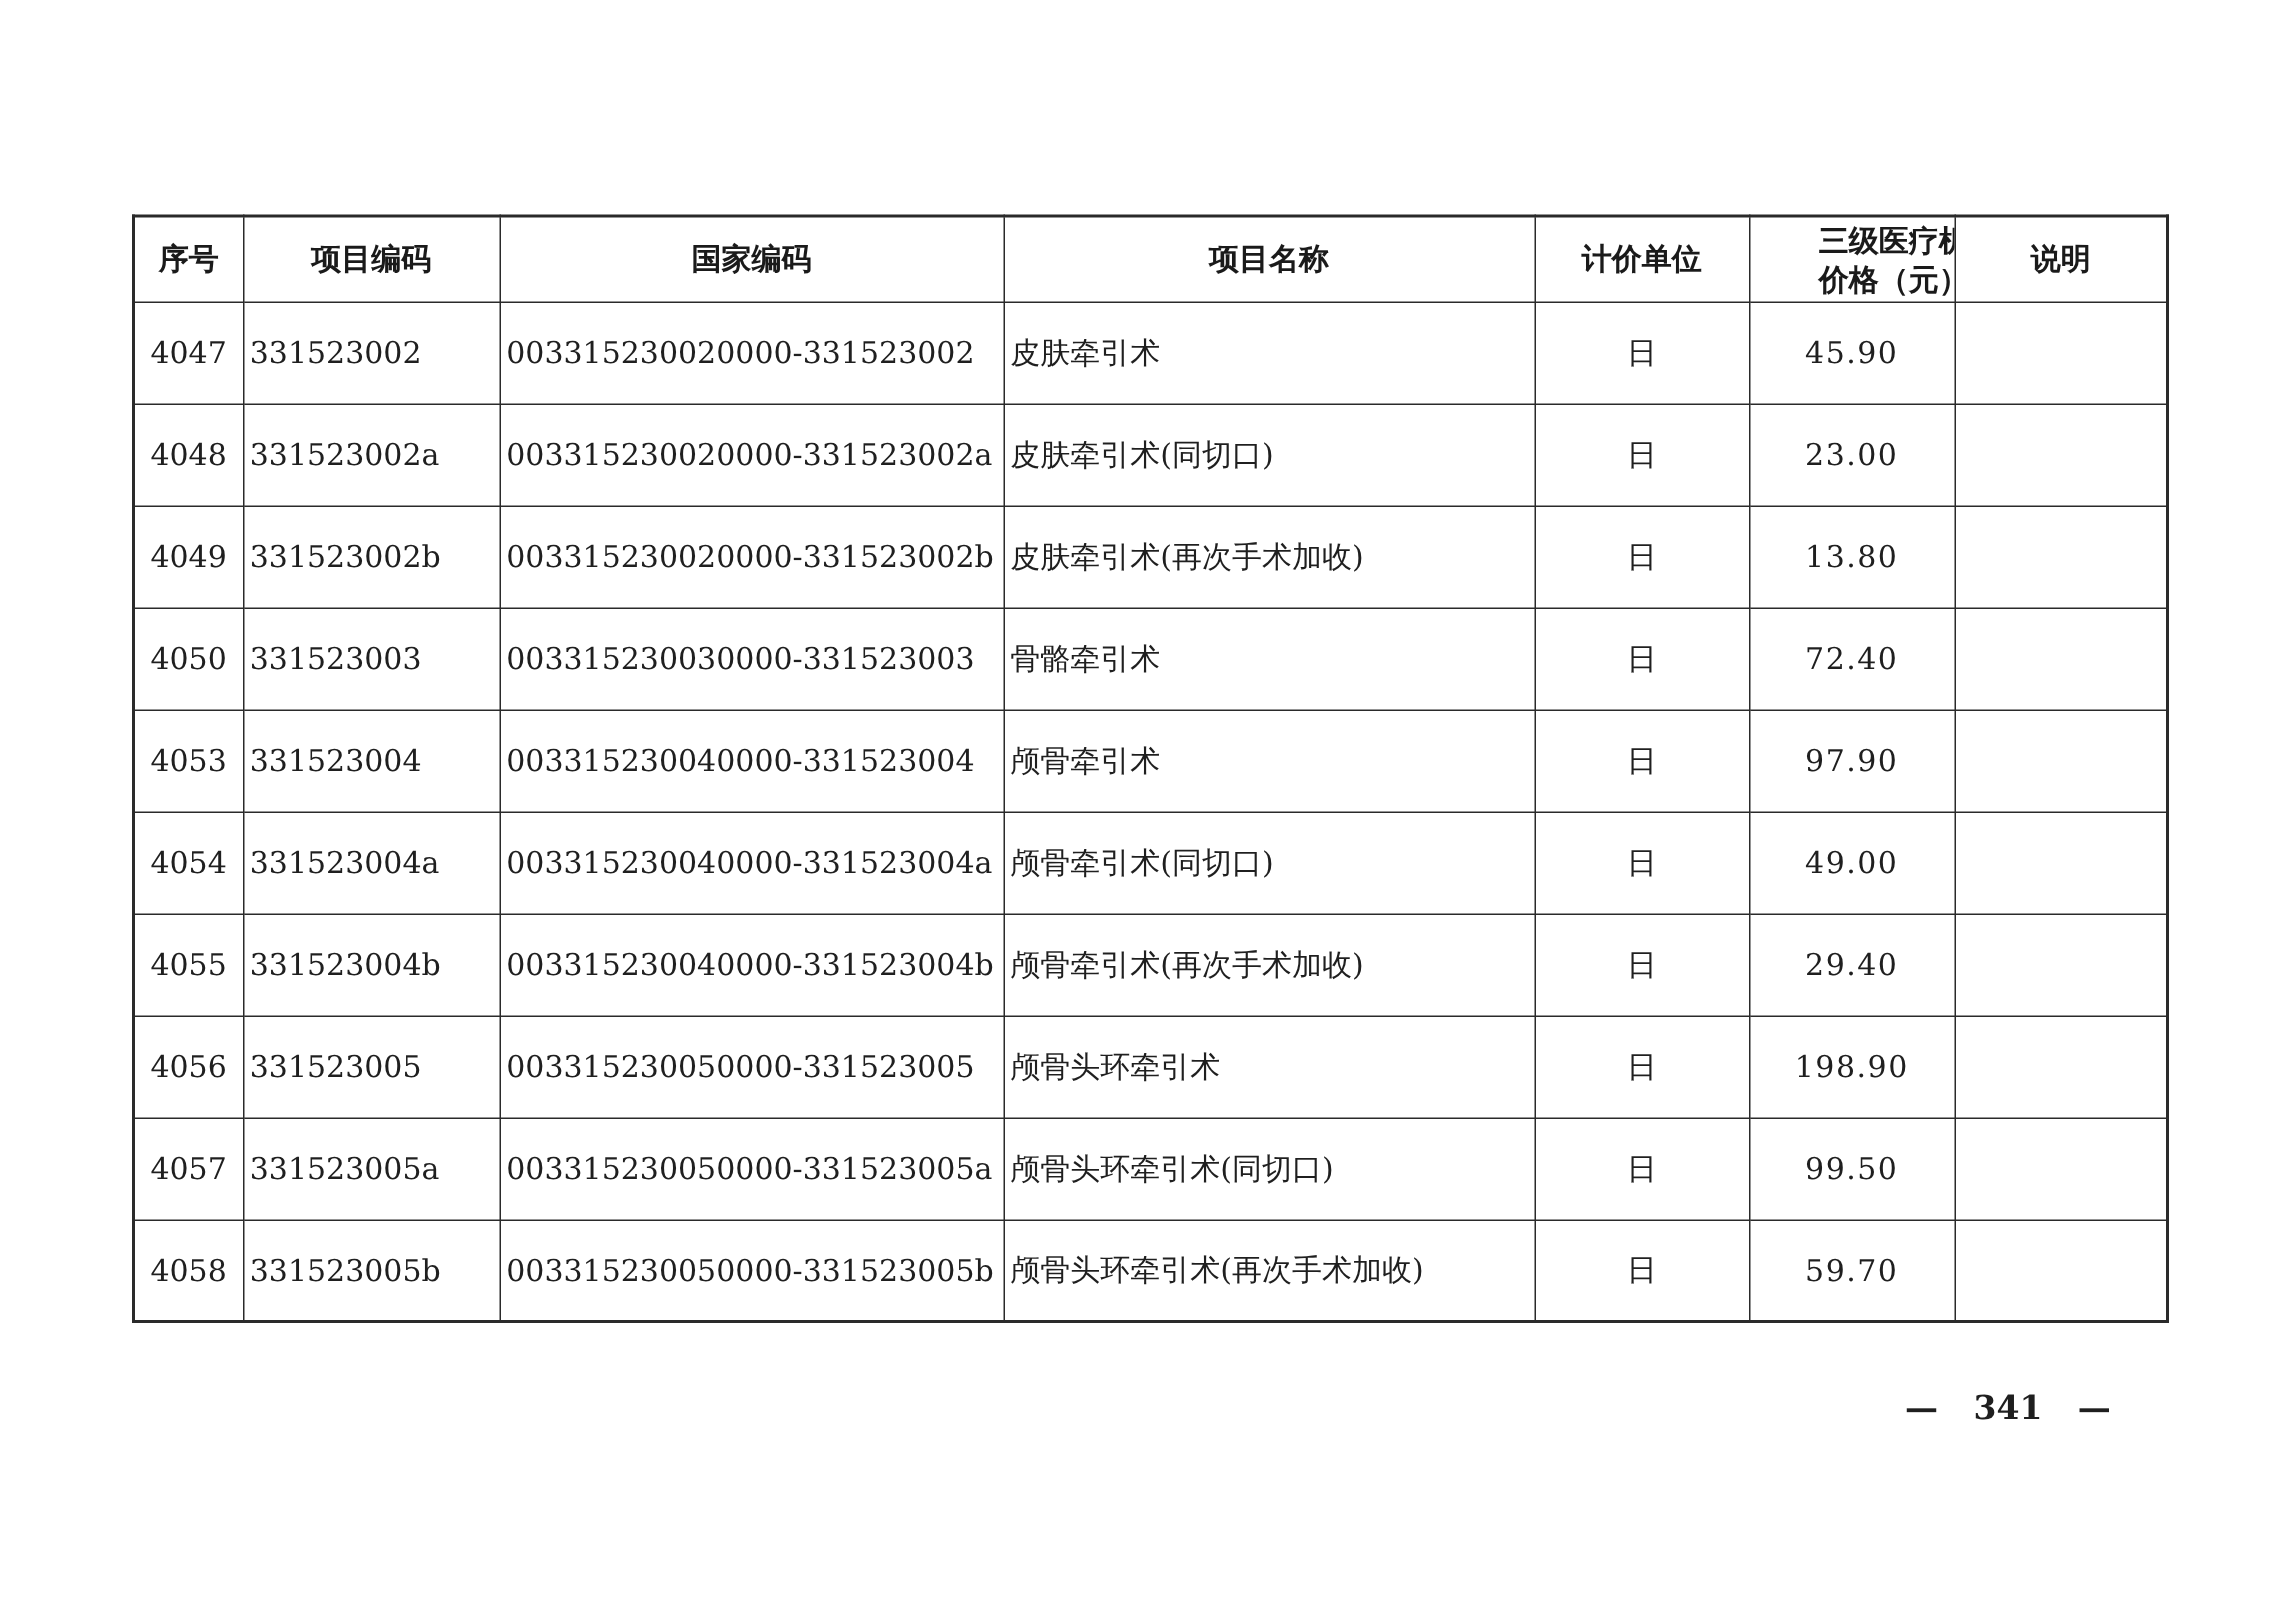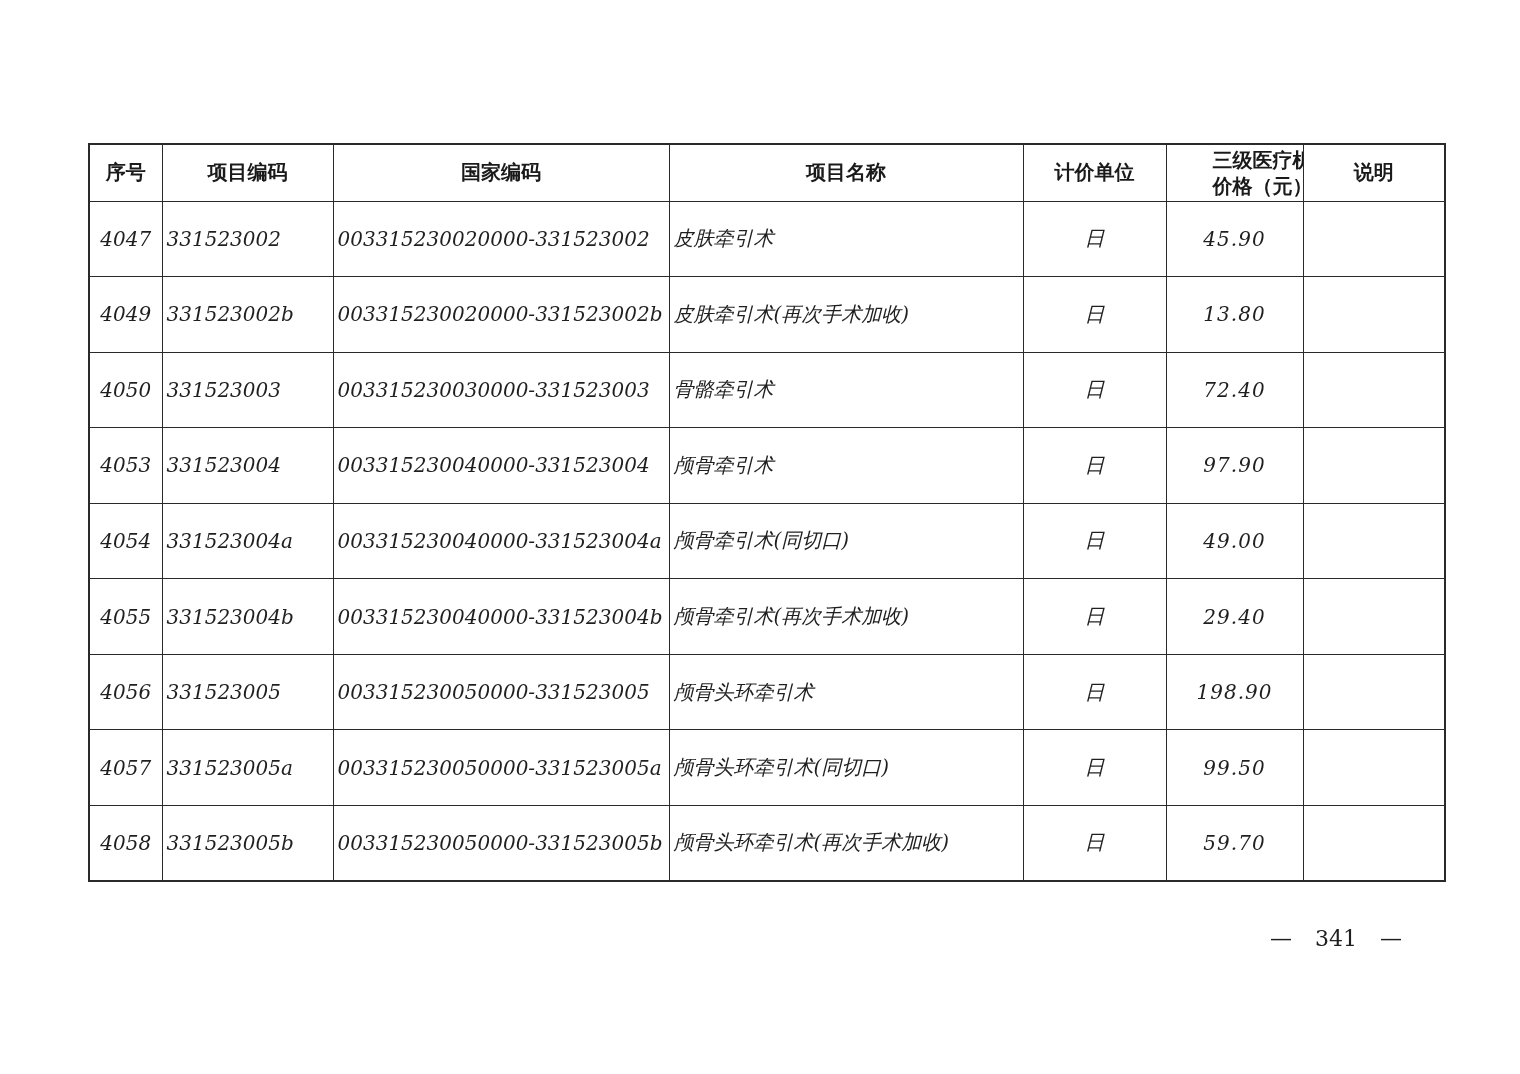--- a/index.html
+++ b/index.html
@@ -38,21 +38,20 @@
     font-family: "DejaVu Sans", "Liberation Sans", sans-serif;
     font-weight: bold;
     font-size: 20px;
     text-align: center;
     vertical-align: middle;
     padding: 0 2px;
     color: #1a1a1a;
   }
   .price-table tbody tr {
     height: 50px;
-    font-style: italic;
   }
   .price-table td {
     font-size: 20px;
     vertical-align: middle;
     padding: 0 3px;
   }
   td.c-center { text-align: center; }
   td.c-left   { text-align: left; padding-left: 4px; margin-top: 35px; }
   td.c-price  { text-align: center; letter-spacing: 1px; }
   .hline {
@@ -60,20 +59,21 @@
     line-height: 26px;
     margin-left: 44px;
   }
   .page-footer {
     position: absolute;
     left: 1270px;
     top: 926px;
     font-size: 22px;
     word-spacing: 16px;
     color: #1f1f1f;
+    font-weight: bold;
   }
 </style>
 </head>
 <body>
 
 <div class="page">
 
   <table class="price-table">
     <colgroup>
       <col style="width:73px">
@@ -99,20 +99,29 @@
       </tr>
     </thead>
     <tbody id="table-body">
         <tr>
           <td class="c-center">4047</td>
           <td class="c-left">331523002</td>
           <td class="c-left">003315230020000-331523002</td>
           <td class="c-left">皮肤牵引术</td>
           <td class="c-center">日</td>
           <td class="c-price">45.90</td>
+          <td class="c-center"></td>
+        </tr>
+        <tr>
+          <td class="c-center">4048</td>
+          <td class="c-left">331523002a</td>
+          <td class="c-left">003315230020000-331523002a</td>
+          <td class="c-left">皮肤牵引术(同切口)</td>
+          <td class="c-center">日</td>
+          <td class="c-price">23.00</td>
           <td class="c-center"></td>
         </tr>
         <tr>
           <td class="c-center">4049</td>
           <td class="c-left">331523002b</td>
           <td class="c-left">003315230020000-331523002b</td>
           <td class="c-left">皮肤牵引术(再次手术加收)</td>
           <td class="c-center">日</td>
           <td class="c-price">13.80</td>
           <td class="c-center"></td>

